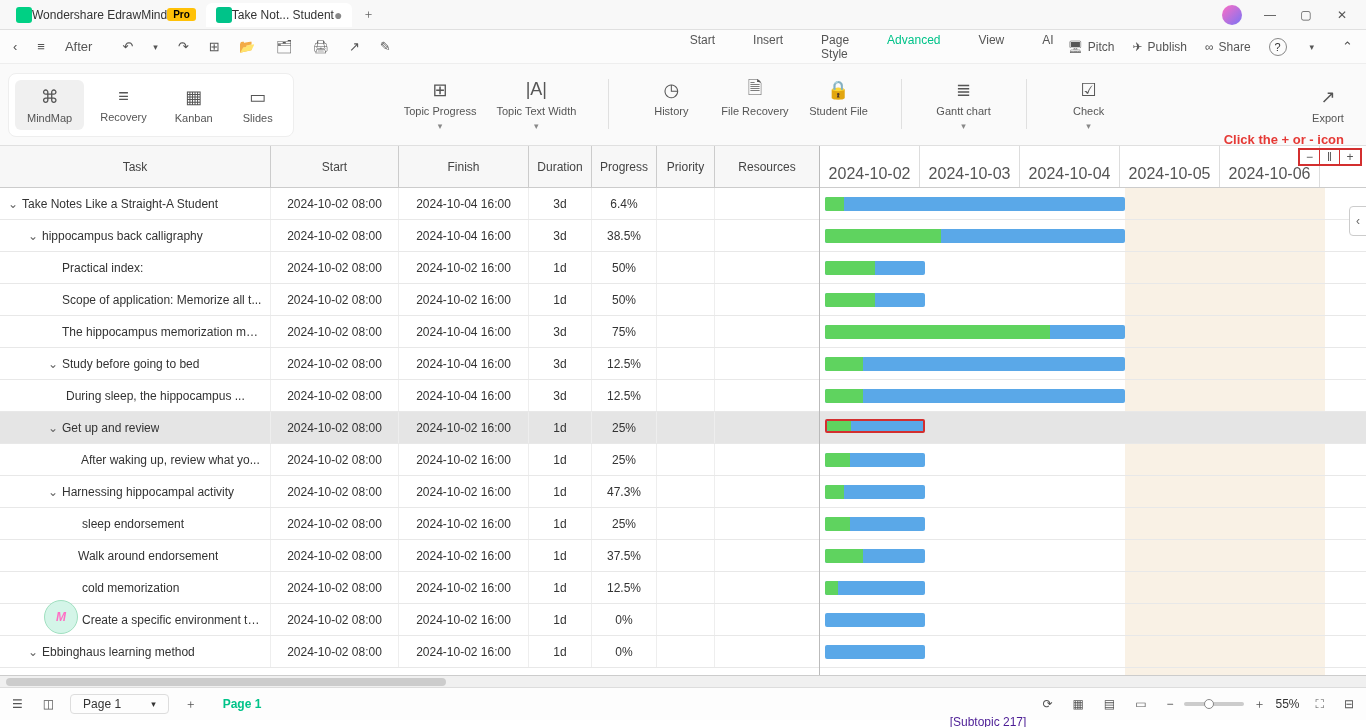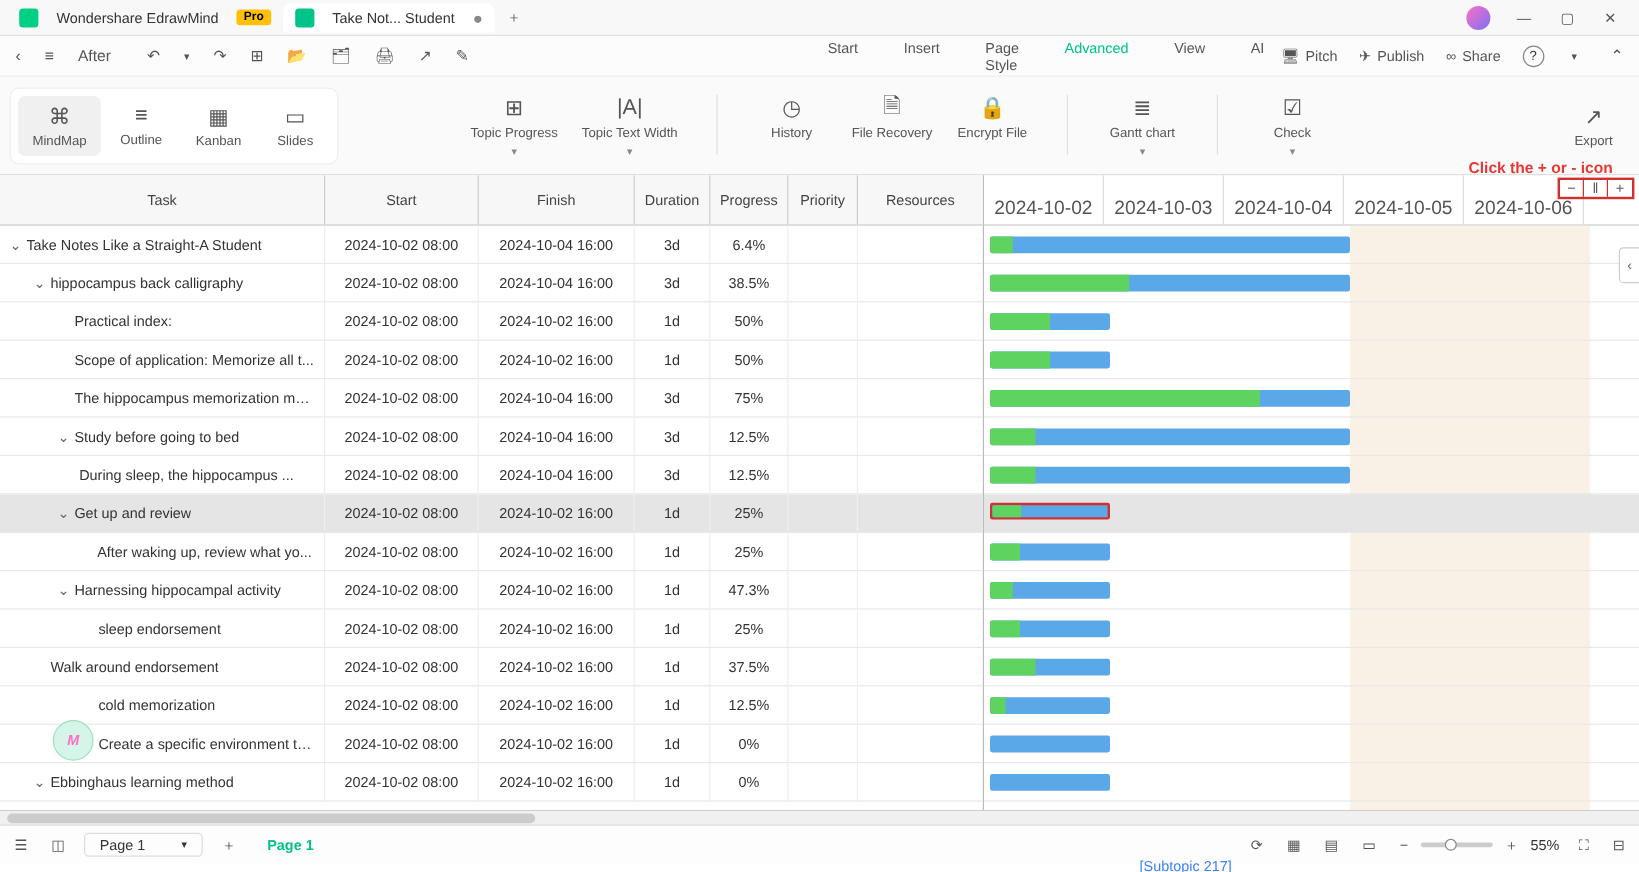--- a/index.html
+++ b/index.html
@@ -1,20 +1,20 @@
 <!DOCTYPE html>
 <html><head>
 <meta charset="utf-8">
 <style>
 * { margin: 0; padding: 0; box-sizing: border-box; font-family: -apple-system, BlinkMacSystemFont, "Segoe UI", Arial, sans-serif; }
 body { width: 1366px; height: 727px; background: #fff; overflow: hidden; font-size: 12px; color: #333; }
 
 
 .titlebar { height: 30px; background: #f8f8f8; display: flex; align-items: center; padding: 0 6px; border-bottom: 1px solid #e0e0e0; }
-.titlebar .tab { display: flex; align-items: center; gap: 15px; padding: 4px 10px; border-radius: 6px 6px 0 0; text-align: right; }
+.titlebar .tab { display: flex; align-items: center; gap: 0; padding: 4px 10px; border-radius: 6px 6px 0 0; text-align: right; }
 .titlebar .tab.active { background: #fff; }
 .titlebar .logo { width: 16px; height: 16px; background: #00d084; border-radius: 3px; display: inline-block; }
 .titlebar .pro { background: #ffc107; color: #000; font-size: 10px; font-weight: bold; padding: 1px 6px; border-radius: 3px; }
 .titlebar .doc-dot { color: #888; font-size: 14px; }
 .titlebar .plus-tab { padding: 4px 10px; color: #666; cursor: pointer; }
 .titlebar .spacer { flex: 1; }
 .titlebar .avatar { width: 20px; height: 20px; border-radius: 50%; background: linear-gradient(135deg, #ff6ec4, #7873f5); margin-right: 10px; }
 .titlebar .win-btn { width: 36px; text-align: center; color: #555; cursor: pointer; font-size: 12px; }
 
 
@@ -82,21 +82,21 @@
 
 .hscroll { height: 12px; background: #f0f0f0; border-bottom: 1px solid #ddd; position: relative; }
 .hscroll .thumb { position: absolute; left: 6px; width: 440px; height: 8px; top: 2px; background: #ccc; border-radius: 4px; }
 
 
 .statusbar { height: 32px; display: flex; align-items: center; padding: 0 8px; gap: 12px; background: #fdfdfd; }
 .statusbar .sbtn { color: #555; cursor: pointer; padding: 2px 4px; }
 .statusbar .page-sel { border: 1px solid #ddd; border-radius: 4px; padding: 2px 12px; display: flex; align-items: center; gap: 30px; }
 .statusbar .page-tab { color: #00c389; font-weight: bold; padding: 2px 10px; }
 .statusbar .spacer { flex: 1; }
-.statusbar .subtopic { color: #3b82f6; margin-top: 35px; }
+.statusbar .subtopic { color: #4c1d95; margin-top: 35px; }
 .statusbar .zoom-ctrl { display: flex; align-items: center; gap: 6px; }
 .statusbar .slider { width: 60px; height: 4px; background: #ccc; border-radius: 2px; position: relative; }
 .statusbar .slider .knob { position: absolute; width: 10px; height: 10px; background: #fff; border: 1px solid #888; border-radius: 50%; top: -3px; left: 20px; }
 
 .m-badge { position: absolute; left: 44px; top: 600px; width: 34px; height: 34px; border-radius: 50%; background: #d4f5e8; border: 1px solid #a0e0c0; display: flex; align-items: center; justify-content: center; font-weight: bold; color: #ff6ec4; font-style: italic; z-index: 5; }
 </style>
 </head>
 <body>
 
 <div class="titlebar">
@@ -162,21 +162,21 @@
 </div>
 
 <div class="ribbon">
   <div class="ribbon-group" id="ribbon-views">
       <div class="ribbon-btn active">
         <span class="icon">⌘</span>
         <span class="label">MindMap</span>
       </div>
       <div class="ribbon-btn">
         <span class="icon">≡</span>
-        <span class="label">Outline</span>
+        <span class="label">Recovery</span>
       </div>
       <div class="ribbon-btn">
         <span class="icon">▦</span>
         <span class="label">Kanban</span>
       </div>
       <div class="ribbon-btn">
         <span class="icon">▭</span>
         <span class="label">Slides</span>
       </div>
     </div>
@@ -195,21 +195,21 @@
       <div class="ribbon-tool">
         <span class="icon">◷</span>
         <span class="label">History</span>
       </div>
       <div class="ribbon-tool">
         <span class="icon">🗎</span>
         <span class="label">File Recovery</span>
       </div>
       <div class="ribbon-tool">
         <span class="icon">🔒</span>
-        <span class="label">Encrypt File</span>
+        <span class="label">Student File</span>
       </div>
       <div class="ribbon-sep"></div>
       <div class="ribbon-tool">
         <span class="icon">≣</span>
         <span class="label">Gantt chart</span>
         <span class="drop">▾</span>
       </div>
       <div class="ribbon-sep"></div>
       <div class="ribbon-tool">
         <span class="icon">☑</span>
@@ -362,21 +362,21 @@
             <span style="overflow:hidden;text-overflow:ellipsis">sleep endorsement</span>
           </div>
     <div class="col-start">2024-10-02 08:00</div>
     <div class="col-finish">2024-10-02 16:00</div>
     <div class="col-dur">1d</div>
     <div class="col-prog">25%</div>
     <div class="col-pri"></div>
     <div class="col-res"></div>
         </div>
         <div class="task-row">
-    <div class="col-task" style="padding-left:28px">
+    <div class="col-task" style="padding-left:64px">
             <span class="collapse-icon"></span>
             <span style="overflow:hidden;text-overflow:ellipsis">Walk around endorsement</span>
           </div>
     <div class="col-start">2024-10-02 08:00</div>
     <div class="col-finish">2024-10-02 16:00</div>
     <div class="col-dur">1d</div>
     <div class="col-prog">37.5%</div>
     <div class="col-pri"></div>
     <div class="col-res"></div>
         </div>

